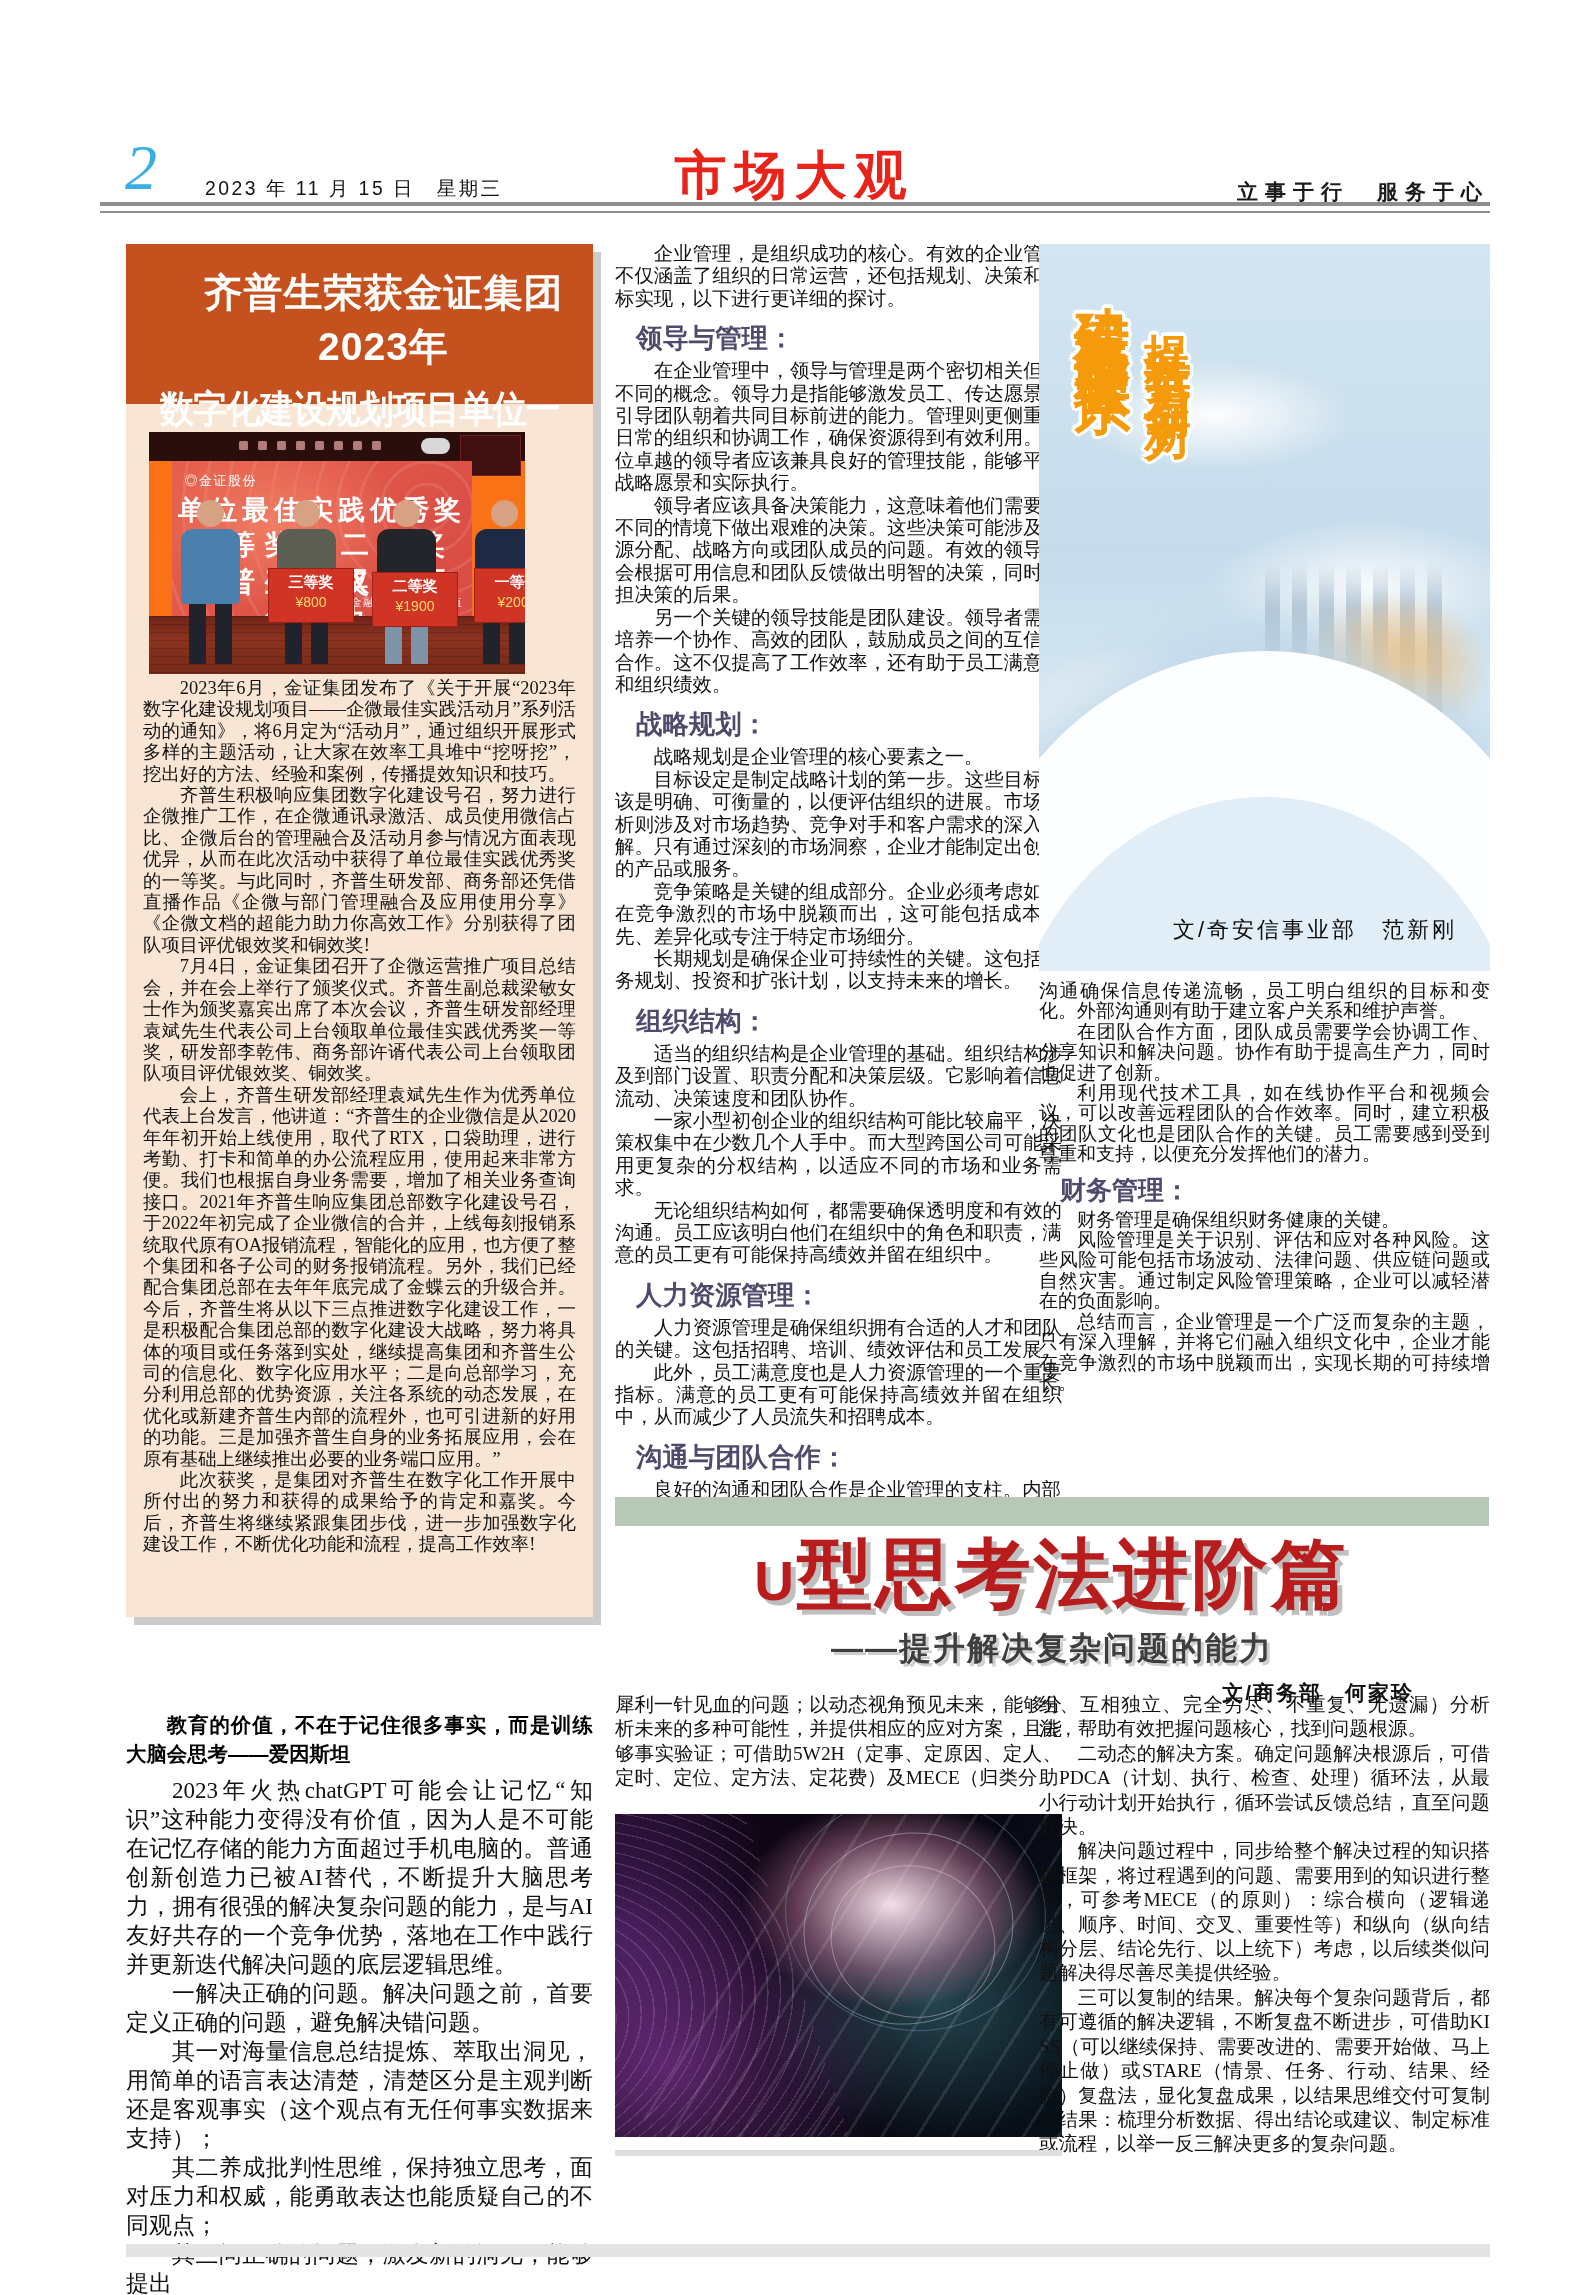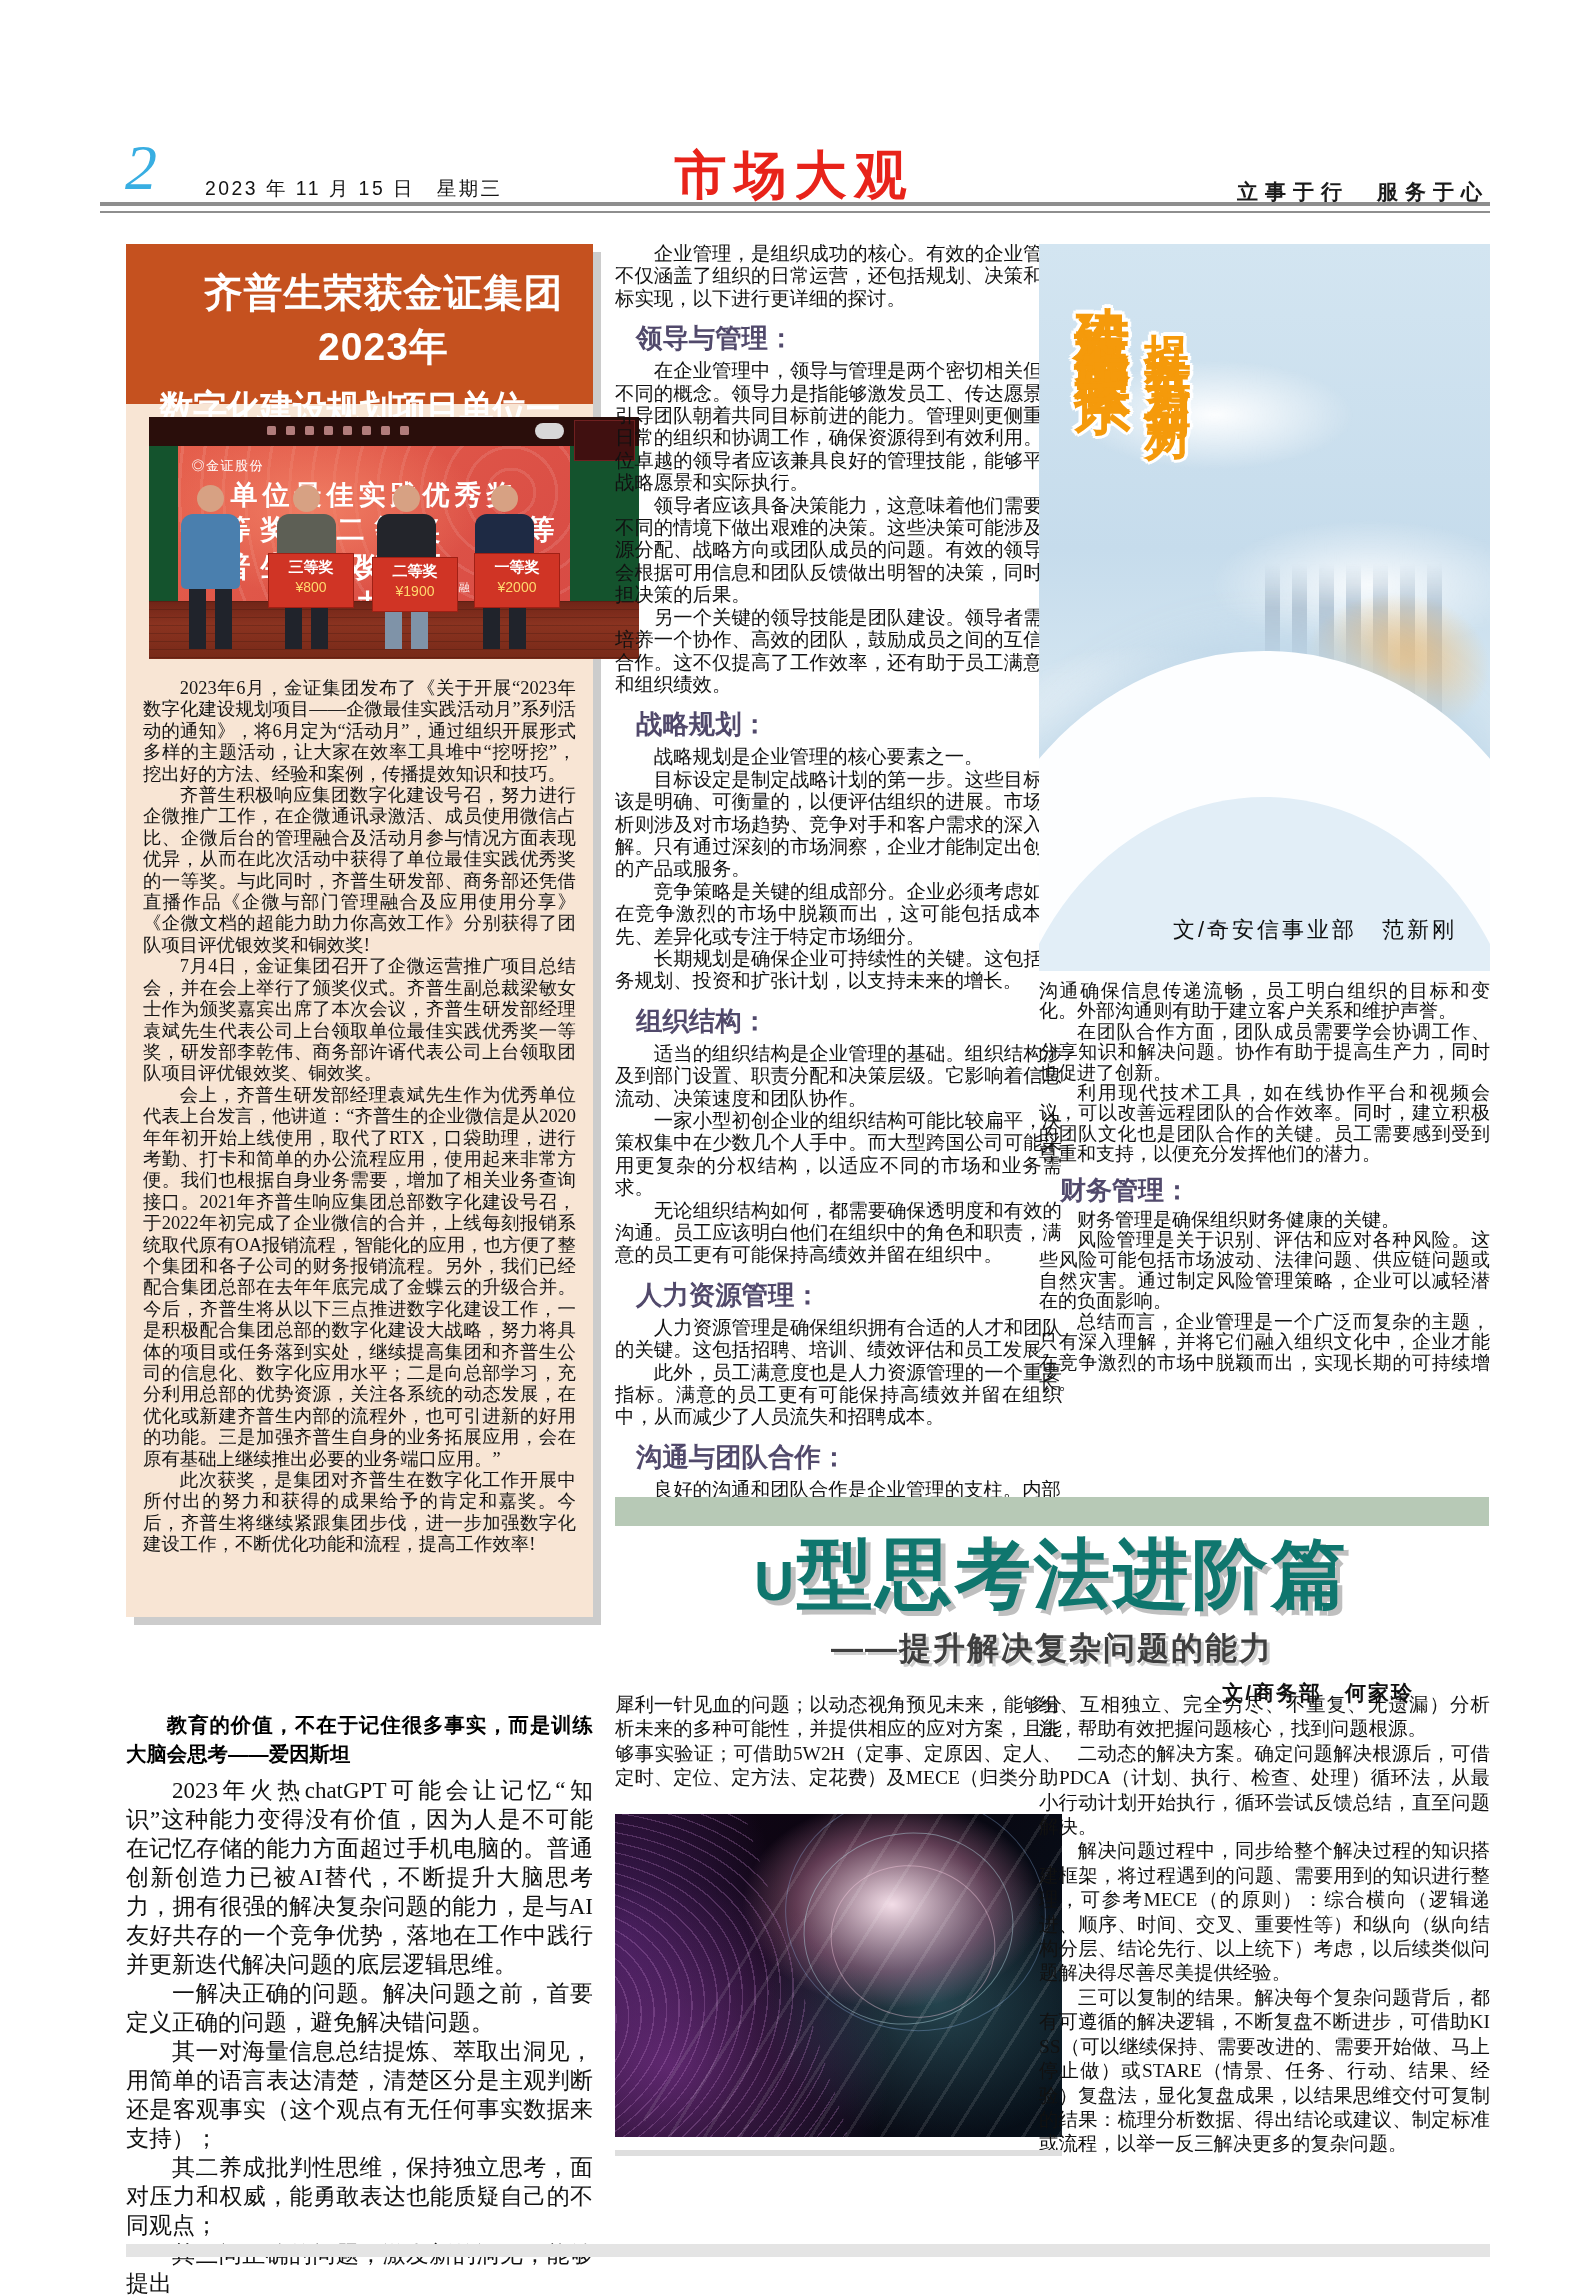--- a/index.html
+++ b/index.html
@@ -25,21 +25,21 @@
   
   #col1-panel{left:126px;top:244px;width:467px;height:1373px;background:#f8e5d4;
               box-shadow:8px 8px 0 #cccccc;}
   #award-title-box{position:absolute;left:0;top:0;width:467px;height:160px;background:#c5511f;
                    color:#fff;text-align:center;
                    font-family:"Liberation Sans","DejaVu Sans",sans-serif;font-weight:bold;}
   .atl1{margin-top:22px;font-size:39px;letter-spacing:1px;margin-left:48px;}
   .atl2{margin-top:10px;font-size:38px;letter-spacing:-1px;transform:scaleX(.90);}
 
   
-  #photo{position:absolute;left:23px;top:173px;width:490px;height:242px;background:#14532d;overflow:hidden;}
+  #photo{position:absolute;left:23px;top:188px;width:376px;height:242px;background:#f97316;overflow:hidden;}
   .ph-top{position:absolute;left:0;top:0;width:100%;height:29px;background:#2a0e0b;}
   .ph-icons{position:absolute;left:24%;top:9px;display:flex;gap:10px;}
   .ph-icons i{display:block;width:9px;height:9px;background:#c98f8f;opacity:.85;border-radius:1.5px;}
   .ph-pill{position:absolute;right:75px;top:6px;width:29px;height:16px;background:#d8d8d8;border-radius:8px;}
   .ph-video{position:absolute;right:4px;top:3px;width:59px;height:39px;background:#401010;border:1px solid #702020;}
   .ph-screen{position:absolute;left:6%;top:12%;width:80%;height:64%;
      background:
        radial-gradient(60% 80% at 35% 40%, rgba(243,132,104,.85), rgba(243,132,104,0) 70%),
        repeating-radial-gradient(circle at 85% 30%, rgba(255,255,255,.10) 0 3px, rgba(255,255,255,0) 3px 22px),
        linear-gradient(135deg,#e55f4c,#d84b44);}
@@ -104,21 +104,21 @@
   .vt-sub{left:98px;top:52px;font-size:47px;letter-spacing:10px;}
   #hero-byline{position:absolute;right:33px;bottom:26px;font-size:22px;letter-spacing:3px;
                font-family:"Liberation Sans","DejaVu Sans",sans-serif;color:#0d0d0d;}
 
   #col3{left:1039px;top:981px;width:451px;font-size:19px;line-height:20.4px;}
   #col3 .sec-h{font-size:26px;margin:10px 0 5px;}
 
   
   #green-bar{left:615px;top:1497px;width:874px;height:29px;background:#b7c9b6;}
   #u-head{left:615px;top:1533px;width:874px;text-align:center;}
-  #u-title{font-family:"Liberation Sans","DejaVu Sans",sans-serif;font-weight:bold;color:#0f766e;
+  #u-title{font-family:"Liberation Sans","DejaVu Sans",sans-serif;font-weight:bold;color:#b91c1c;
            font-size:76px;line-height:82px;letter-spacing:3px;
            text-shadow:5px 5px 0 rgba(128,128,128,.5);}
   #u-title .u-letter{font-size:55px;}
   #u-subtitle{margin-top:5px;font-family:"Liberation Sans","DejaVu Sans",sans-serif;font-weight:bold;
               color:#3e3e3e;font-size:32px;letter-spacing:2px;text-shadow:3px 3px 0 rgba(165,165,165,.55);}
   #u-byline{margin-top:8px;text-align:right;padding-right:75px;font-size:21px;letter-spacing:2px;
             font-family:"Liberation Sans","DejaVu Sans",sans-serif;font-weight:bold;color:#101010;}
   #u-left{left:615px;top:1693px;width:447px;font-size:19.4px;line-height:24.4px;}
   #u-right{left:1039px;top:1693px;width:451px;font-size:19.4px;line-height:24.4px;}
 

